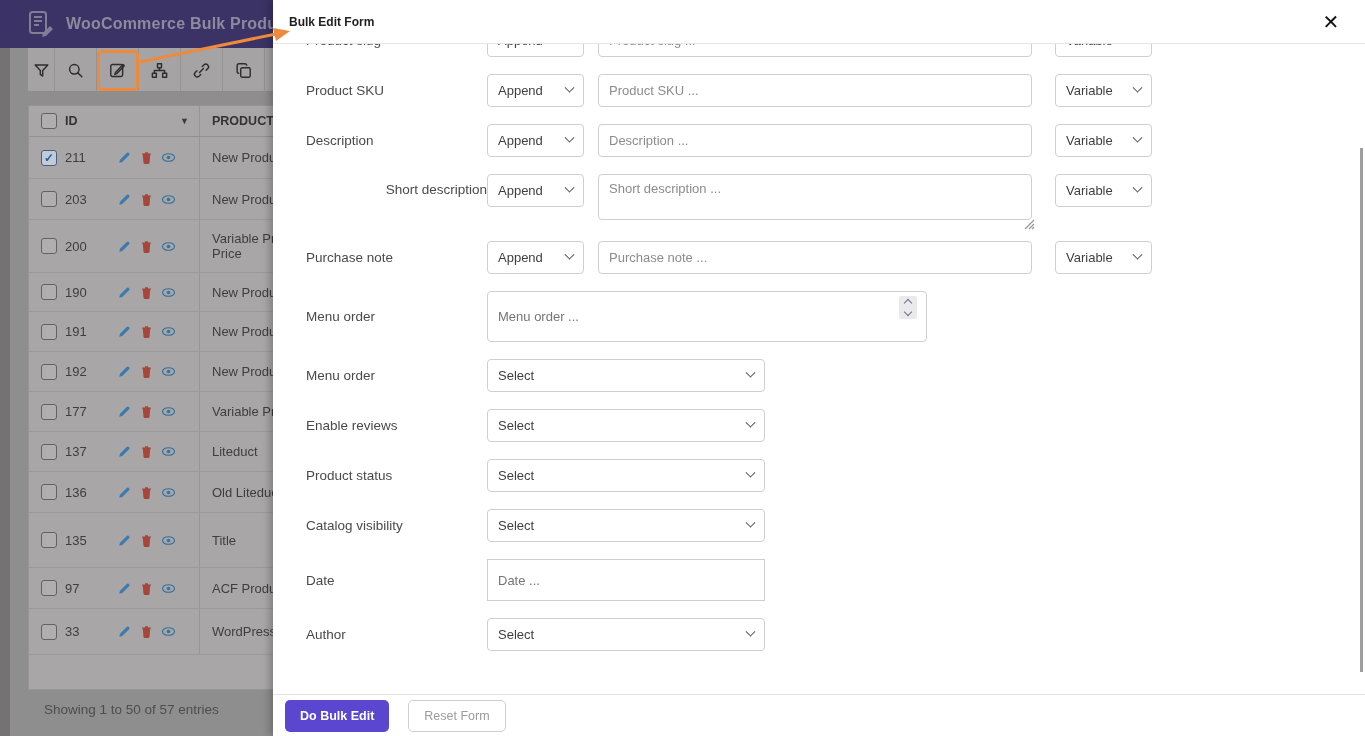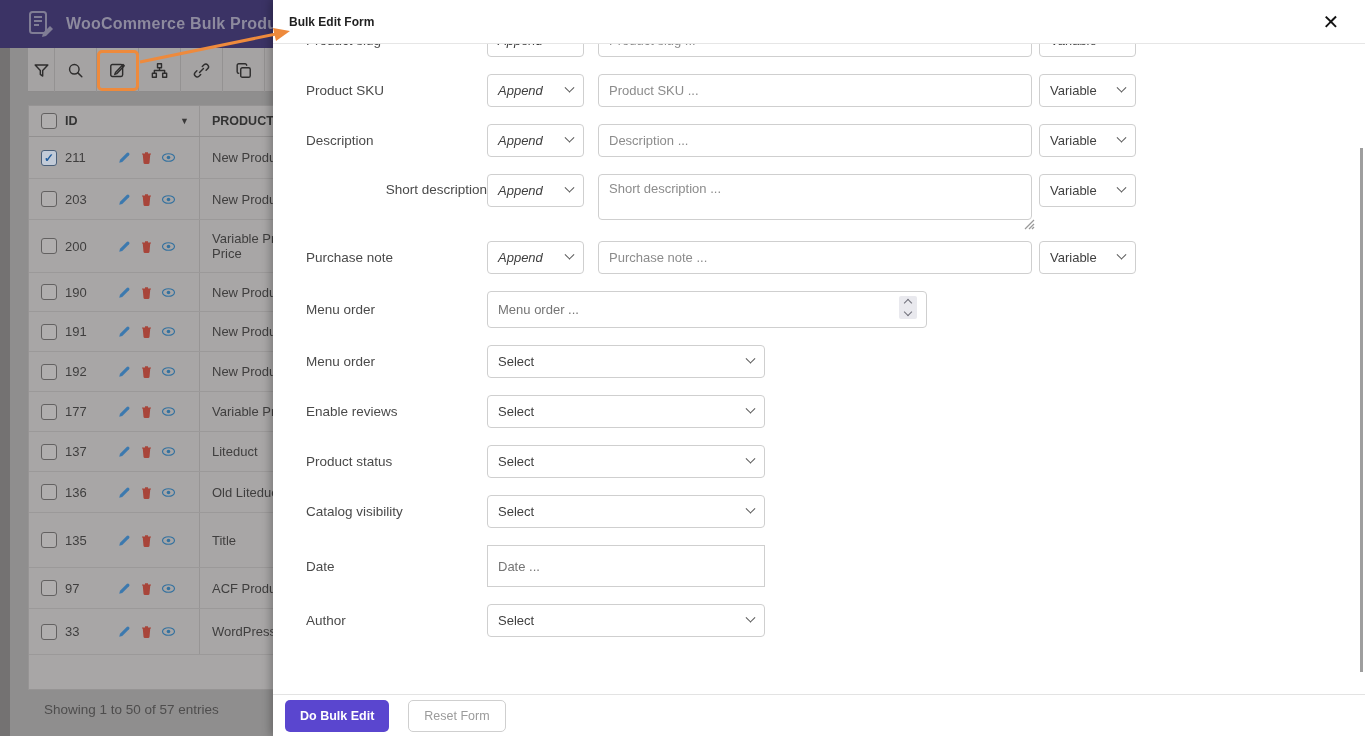--- a/index.html
+++ b/index.html
@@ -50,37 +50,37 @@
   .pbody { position:absolute; left:0; top:44px; right:0; bottom:42px; overflow:hidden; padding-left:16px; z-index:1; }
   .frow { display:flex; align-items:center; margin-bottom:17px; }
   .frow.top-clip { margin-top:-20px; }
   .frow.align-top { align-items:flex-start; }
   .flabel { width:181px; font-size:13.5px; color:#4a4a4a; flex:0 0 auto;margin-left:17px; }
   .align-top .flabel { padding-top:8px;text-align:right; }
 
   .sel { height:33px; border:1px solid #cfcfcf; border-radius:4px; background:#fff;
     display:flex; align-items:center; padding:0 10px; font-size:13px; color:#3f3f3f;
     justify-content:space-between; cursor:pointer; }
-  .sel-mode { width:97px; margin-right:14px; flex:0 0 auto;font-style:italic; }
+  .sel-mode { width:97px; margin-right:14px; flex:0 0 auto; }
   .sel-wide { width:278px; }
-  .sel-var { width:97px; margin-left:7px; flex:0 0 auto; }
+  .sel-var { width:97px; margin-left:23px; flex:0 0 auto; }
   .chev { width:7px; height:7px; border-right:1.6px solid #555; border-bottom:1.6px solid #555;
     transform:rotate(45deg) translate(-2px,-2px); flex:0 0 auto; }
 
   .tin { height:33px; width:434px; border:1px solid #cfcfcf; border-radius:4px;
     padding:12px 10px; font-size:13px; color:#333; font-family:"Liberation Sans",sans-serif; }
   .tin::placeholder, .tarea::placeholder { color:#8c8c8c; }
   .tarea { height:46px; width:434px; border:1px solid #cfcfcf; border-radius:4px;
     padding:6px 10px; font-size:13px; resize:none; font-family:"Liberation Sans",sans-serif; position:relative; }
   .ta-wrap { position:relative; width:434px; }
   .ta-grip { position:absolute; right:-3px; bottom:-4px; width:12px; height:12px; }
   .ta-grip svg { width:12px; height:12px; stroke:#9a9a9a; stroke-width:1.2; }
 
   .num-wrap { position:relative; width:440px; }
-  .nin { height:37px; width:440px; border:1px solid #cfcfcf; border-radius:4px; padding:0 10px;
+  .nin { height:51px; width:440px; border:1px solid #cfcfcf; border-radius:4px; padding:0 10px;
     font-size:13px; font-family:"Liberation Sans",sans-serif; }
   .nin::-webkit-inner-spin-button,.nin::-webkit-outer-spin-button{ -webkit-appearance:none; }
   .spinner { position:absolute; right:10px; top:5px; width:18px; height:23px; background:#e9e9ee;
     border-radius:2px; display:flex; flex-direction:column; align-items:center; justify-content:center; gap:3px; cursor:pointer; }
   .spin-up { width:6px; height:6px; border-left:1.4px solid #70707a; border-top:1.4px solid #70707a; transform:rotate(45deg); }
   .spin-dn { width:6px; height:6px; border-right:1.4px solid #70707a; border-bottom:1.4px solid #70707a; transform:rotate(45deg); }
 
   .din { height:42px; width:278px; border:1px solid #cfcfcf; border-radius:0; padding:16px 10px;
     font-size:13px; font-family:"Liberation Sans",sans-serif; }
 

